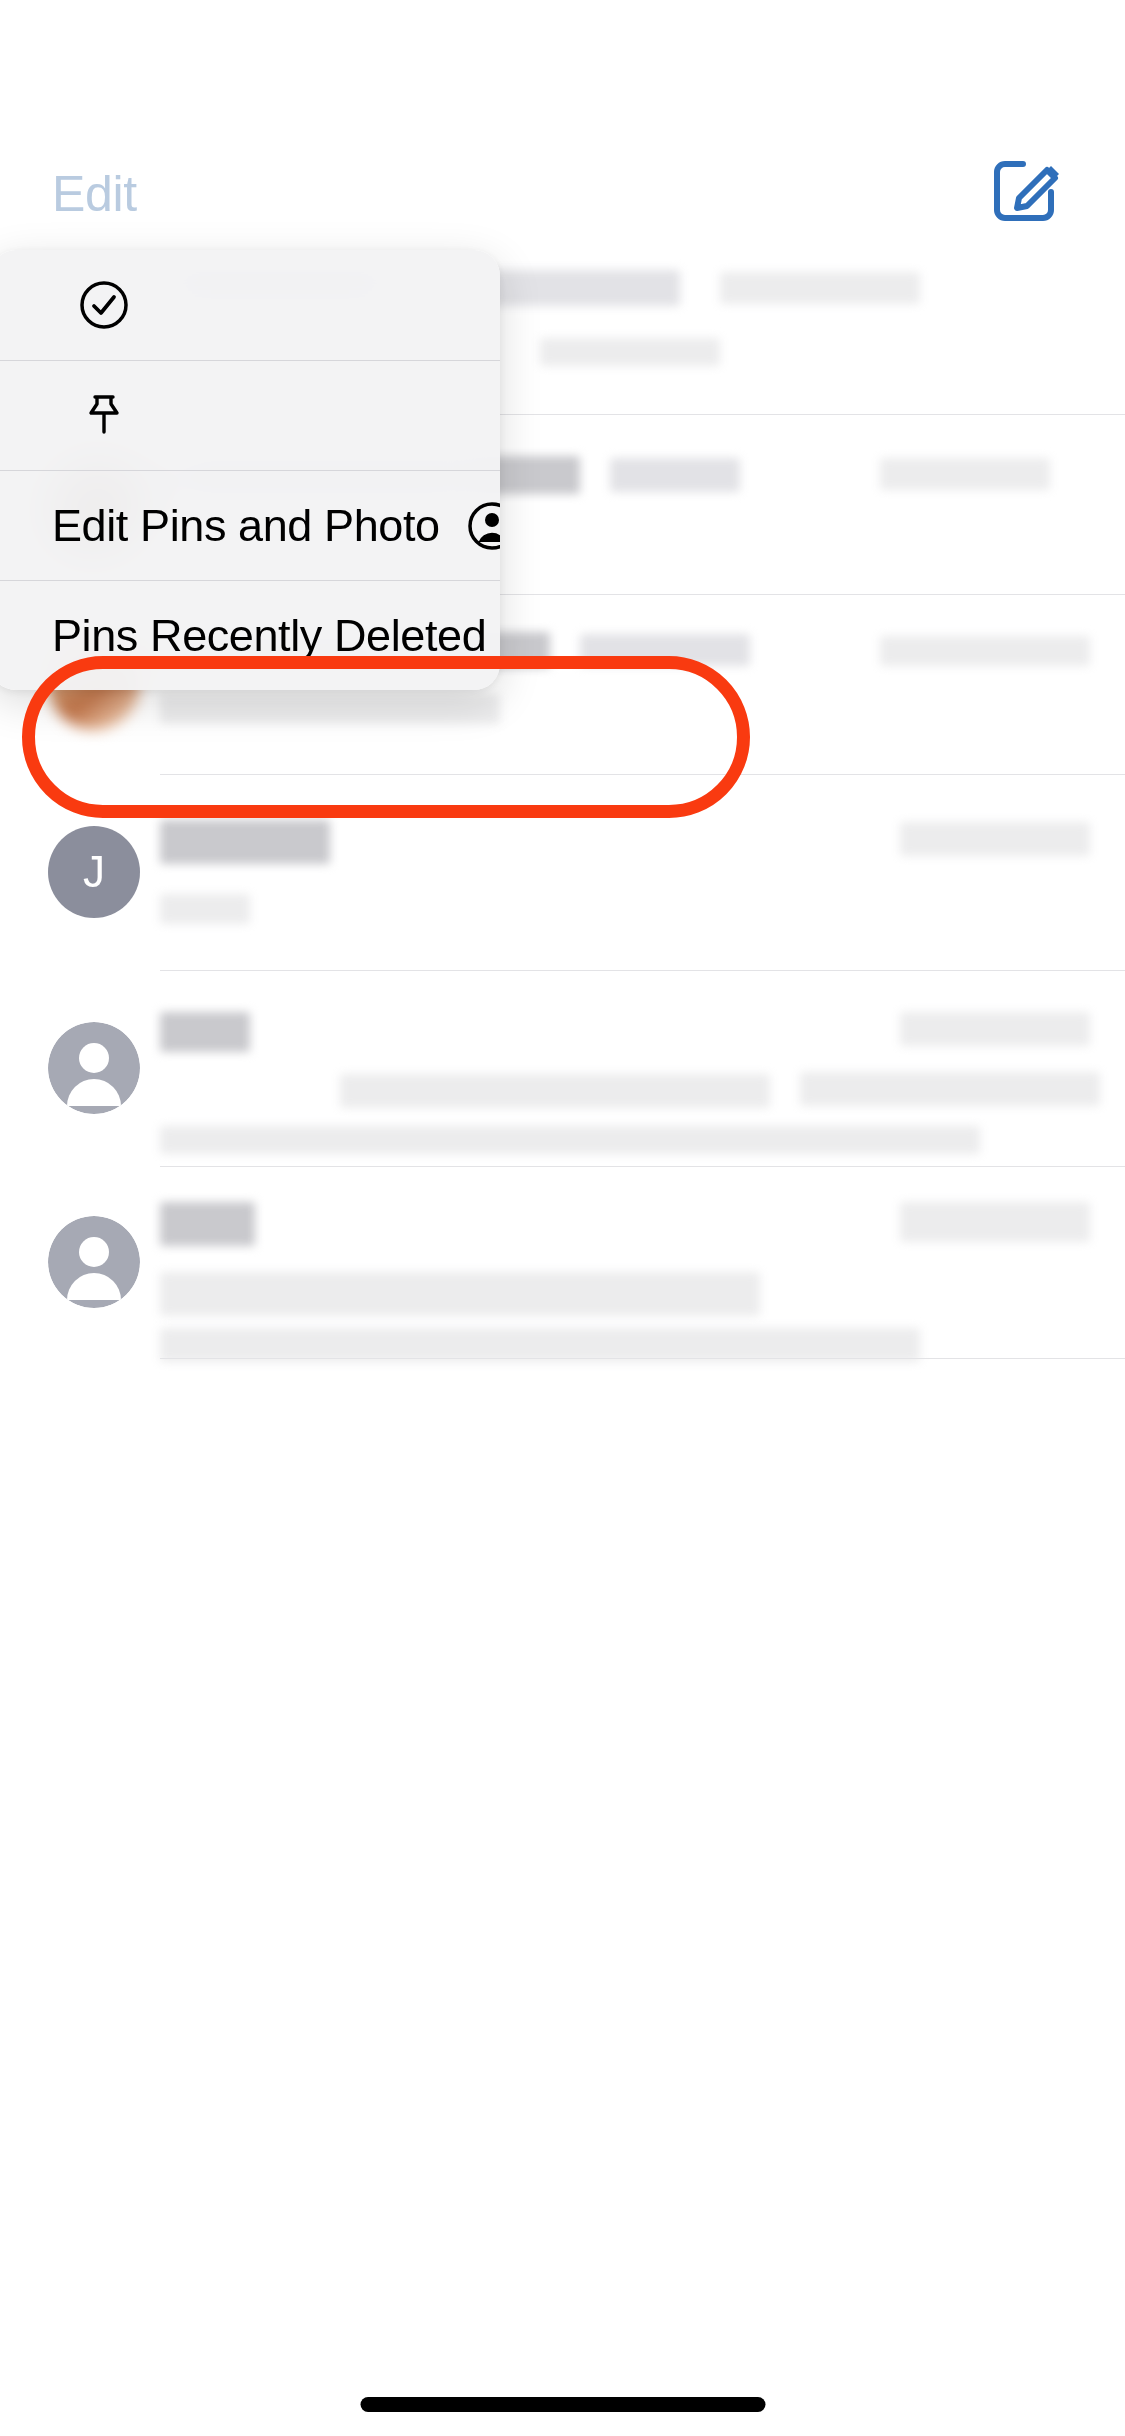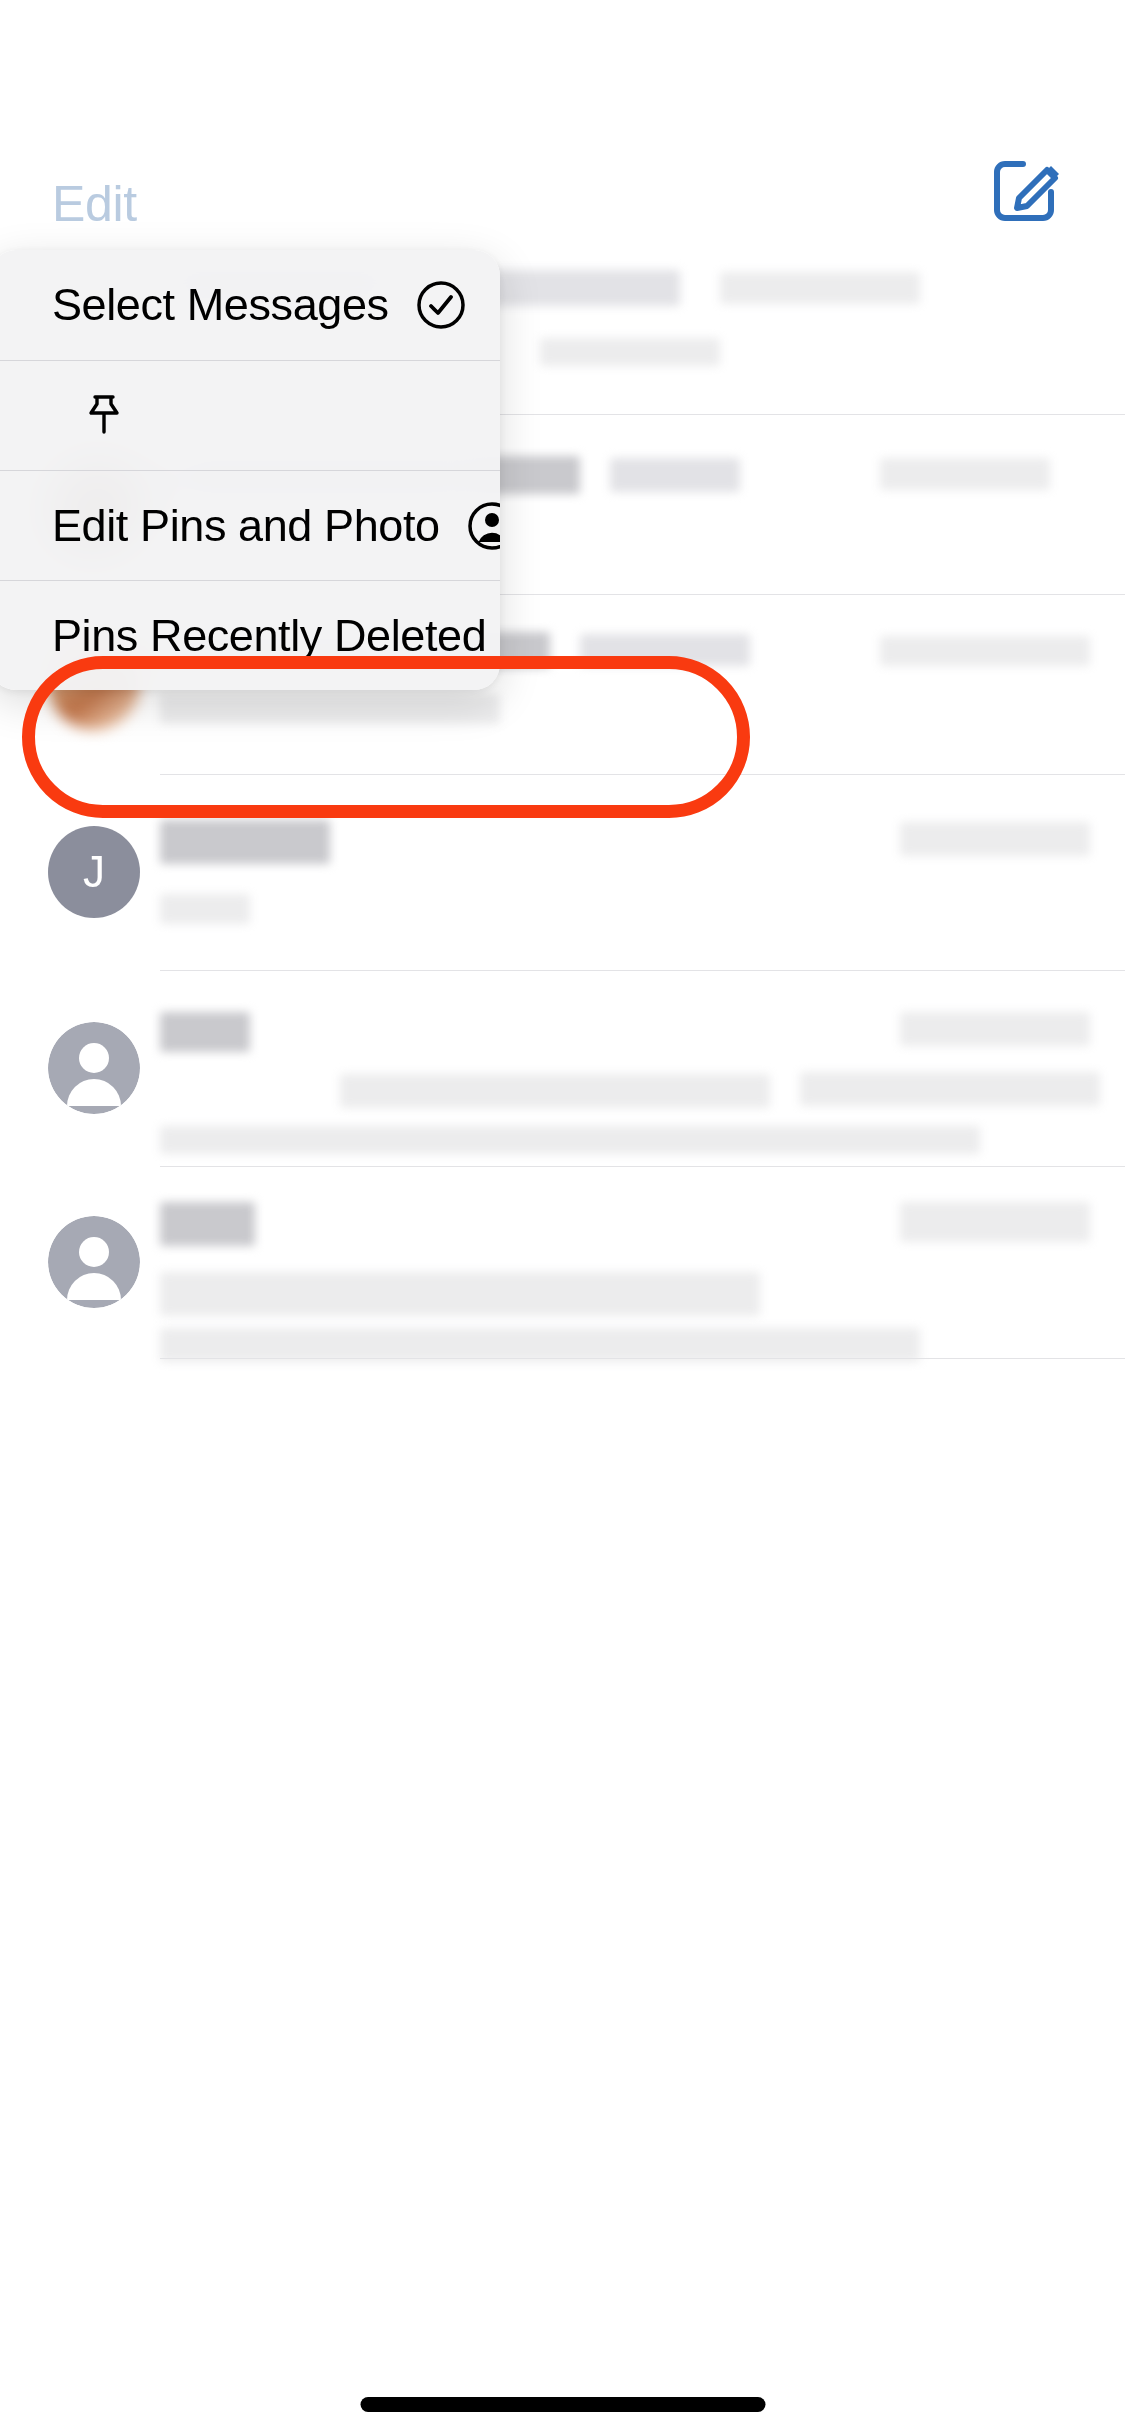--- a/index.html
+++ b/index.html
@@ -58,21 +58,21 @@
   #nav-bar {
     position: absolute;
     top: 132px; left: 0;
     width: 1125px;
     height: 110px;
     z-index: 10;
   }
   #edit-button {
     position: absolute;
     left: 52px;
-    top: 44px;
+    top: 34px;
     font-size: 50px;
     color: #b9cbe0;
     line-height: 56px;
     letter-spacing: -0.3px;
     text-align: center;
   }
   #compose-button {
     position: absolute;
     right: 60px;
     top: 18px;
@@ -303,21 +303,20 @@
         <path d="M66 42v18a8 8 0 0 1-8 8H20a8 8 0 0 1-8-8V22a8 8 0 0 1 8-8h18" fill="none" stroke="#2f6fba" stroke-width="6" stroke-linecap="round"></path>
         <path d="M34 48l28-28 8 8-28 28-10 2z" fill="none" stroke="#2f6fba" stroke-width="6" stroke-linejoin="round"></path>
         <path d="M62 20l4-4 8 8-4 4z" fill="#2f6fba"></path>
       </svg>
     </div>
   </div>
 
   <div id="context-menu">
 
     <div class="menu-item">
-      <span class="menu-label">Select Messages</span>
       <span class="menu-icon">
         <svg width="52" height="52" viewBox="0 0 52 52">
           <circle cx="26" cy="26" r="22" fill="none" stroke="#000" stroke-width="3.5"></circle>
           <path d="M16 27l7 7 13-16" fill="none" stroke="#000" stroke-width="3.8" stroke-linecap="round" stroke-linejoin="round"></path>
         </svg>
       </span>
     </div>
 
     <div class="menu-item">
       <span class="menu-icon">

